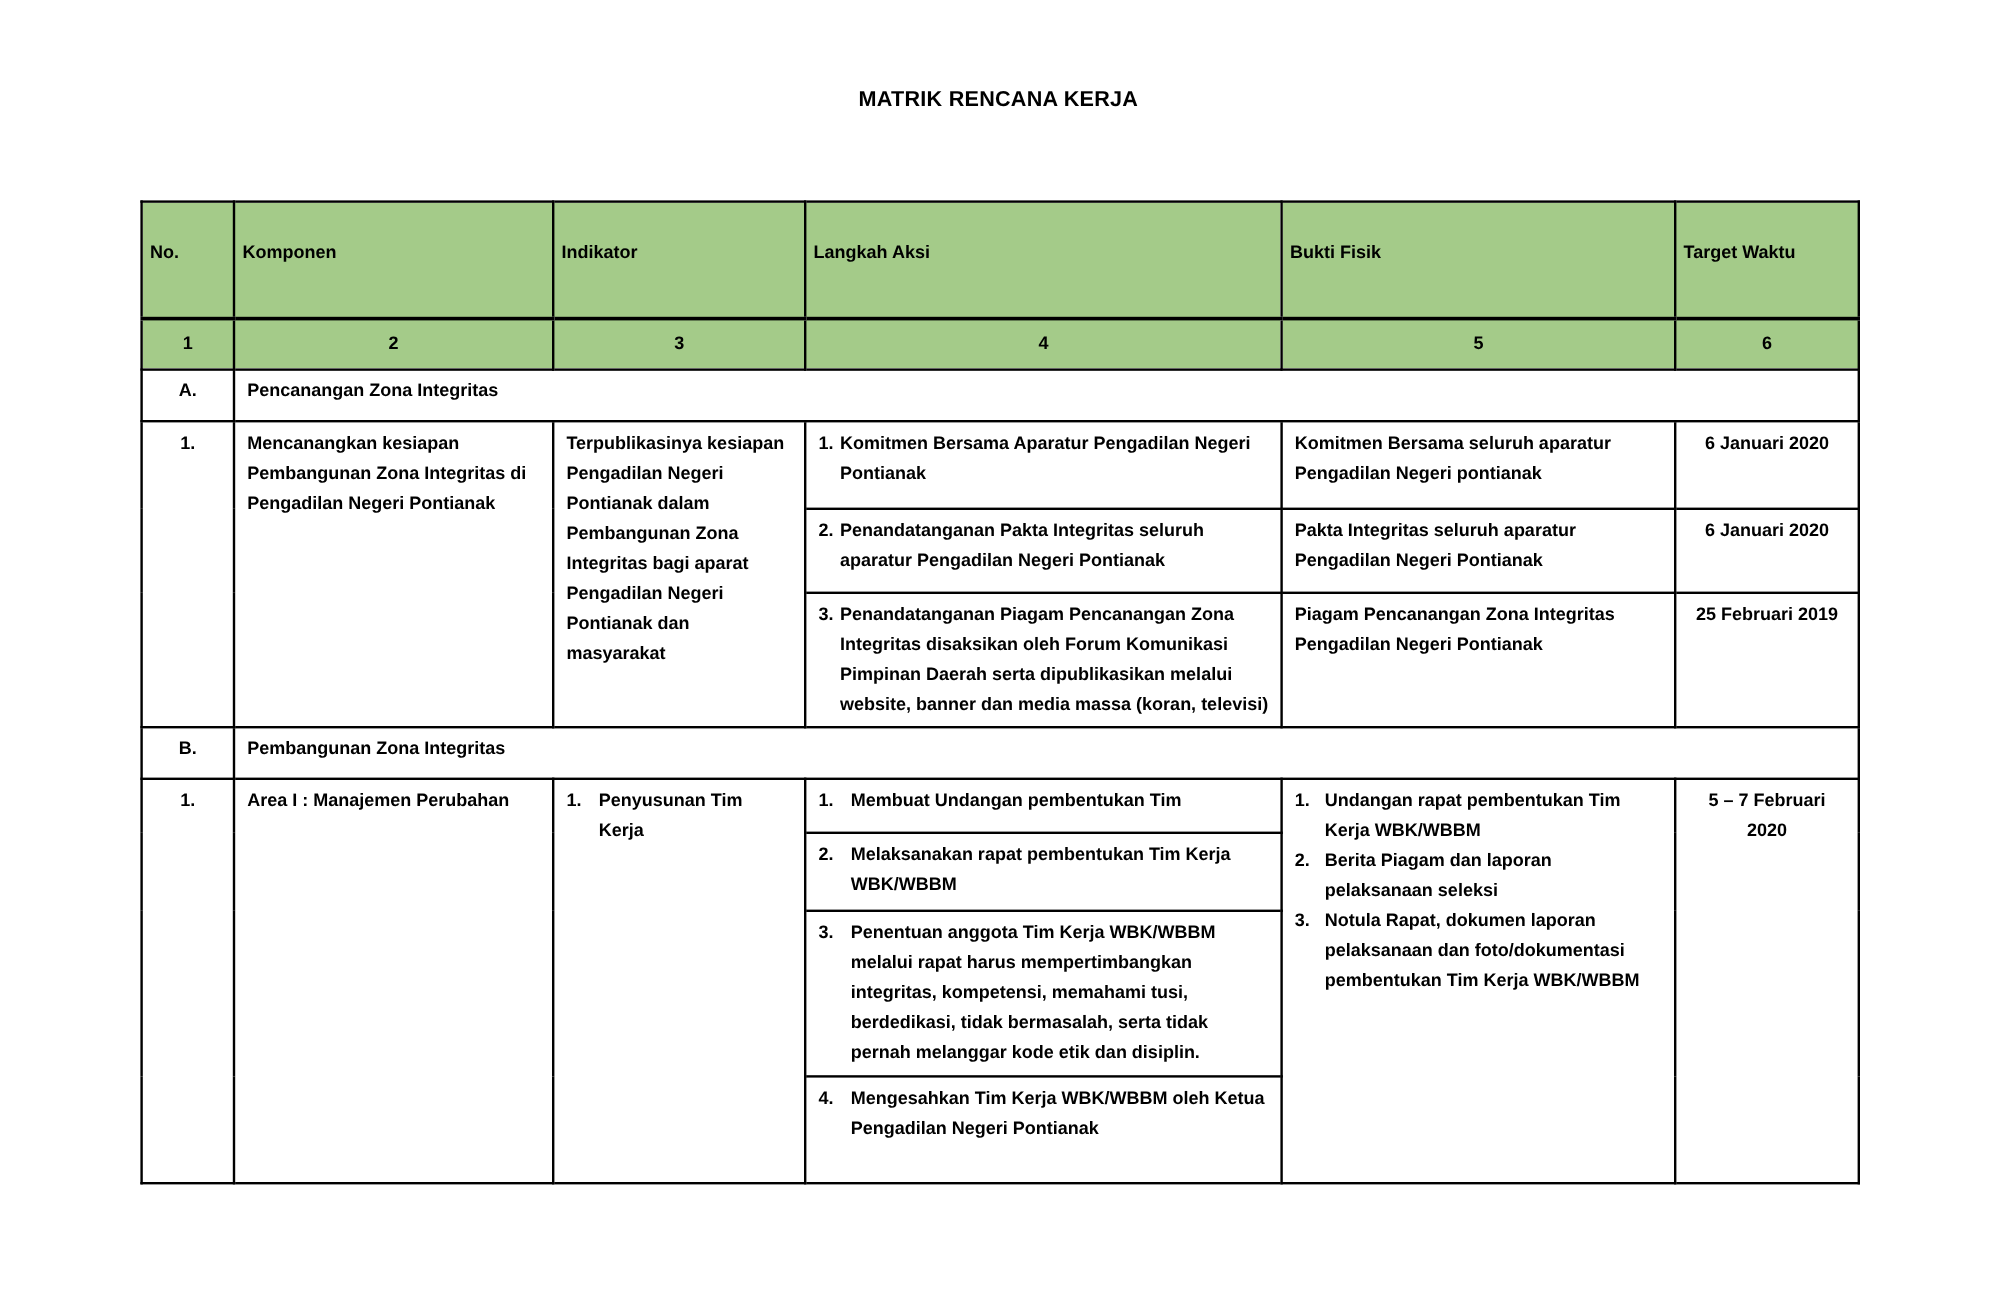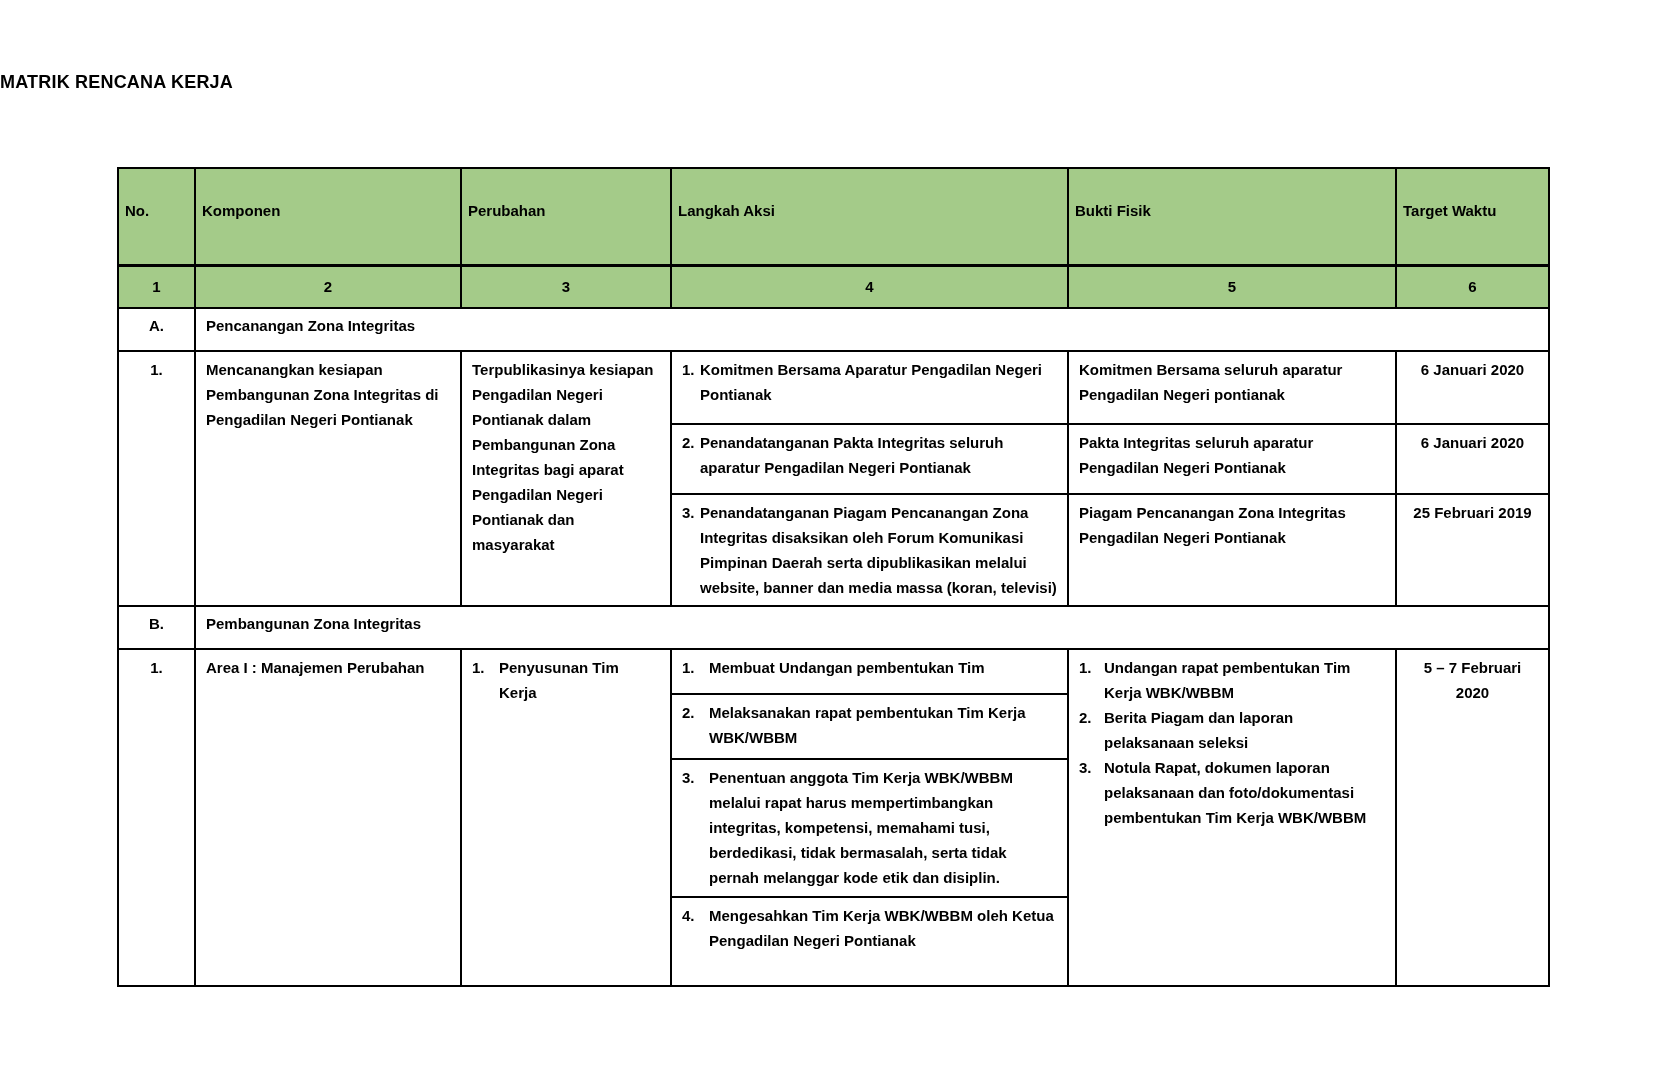--- a/index.html
+++ b/index.html
@@ -7,21 +7,21 @@
   body {
     width: 1664px; height: 1088px;
     background: #ffffff;
     font-family: "Liberation Sans", sans-serif;
     color: #000;
   }
   .page { position: relative; width: 1664px; height: 1088px; overflow: hidden; background: #fff; }
 
   .doc-title {
     position: absolute; top: 68px; left: 0; width: 100%;
-    text-align: left; font-size: 18px; font-weight: 700; line-height: 29px;
+    text-align: center; font-size: 18px; font-weight: 700; line-height: 29px;
     letter-spacing: 0.2px;
   }
 
   table.matrix {
     position: absolute; top: 167px; left: 117px;
     width: 1431px; border-collapse: collapse; table-layout: fixed;
   }
   .matrix th, .matrix td {
     border: 2px solid #000;
     vertical-align: top;
@@ -67,21 +67,21 @@
         <col style="width:210px">
       <col style="width:397px">
         <col style="width:328px">
         <col style="width:153px">
     </colgroup>
 
     <tbody>
         <tr class="r-header" style="height:97px">
       <th>No.</th>
       <th>Komponen</th>
-      <th>Perubahan</th>
+      <th>Indikator</th>
       <th>Langkah Aksi</th>
       <th>Bukti Fisik</th>
       <th>Target Waktu</th>
     </tr>
 
     <tr class="r-nums" style="height:43px">
       <td>1</td>
       <td>2</td>
       <td>3</td>
       <td>4</td>

